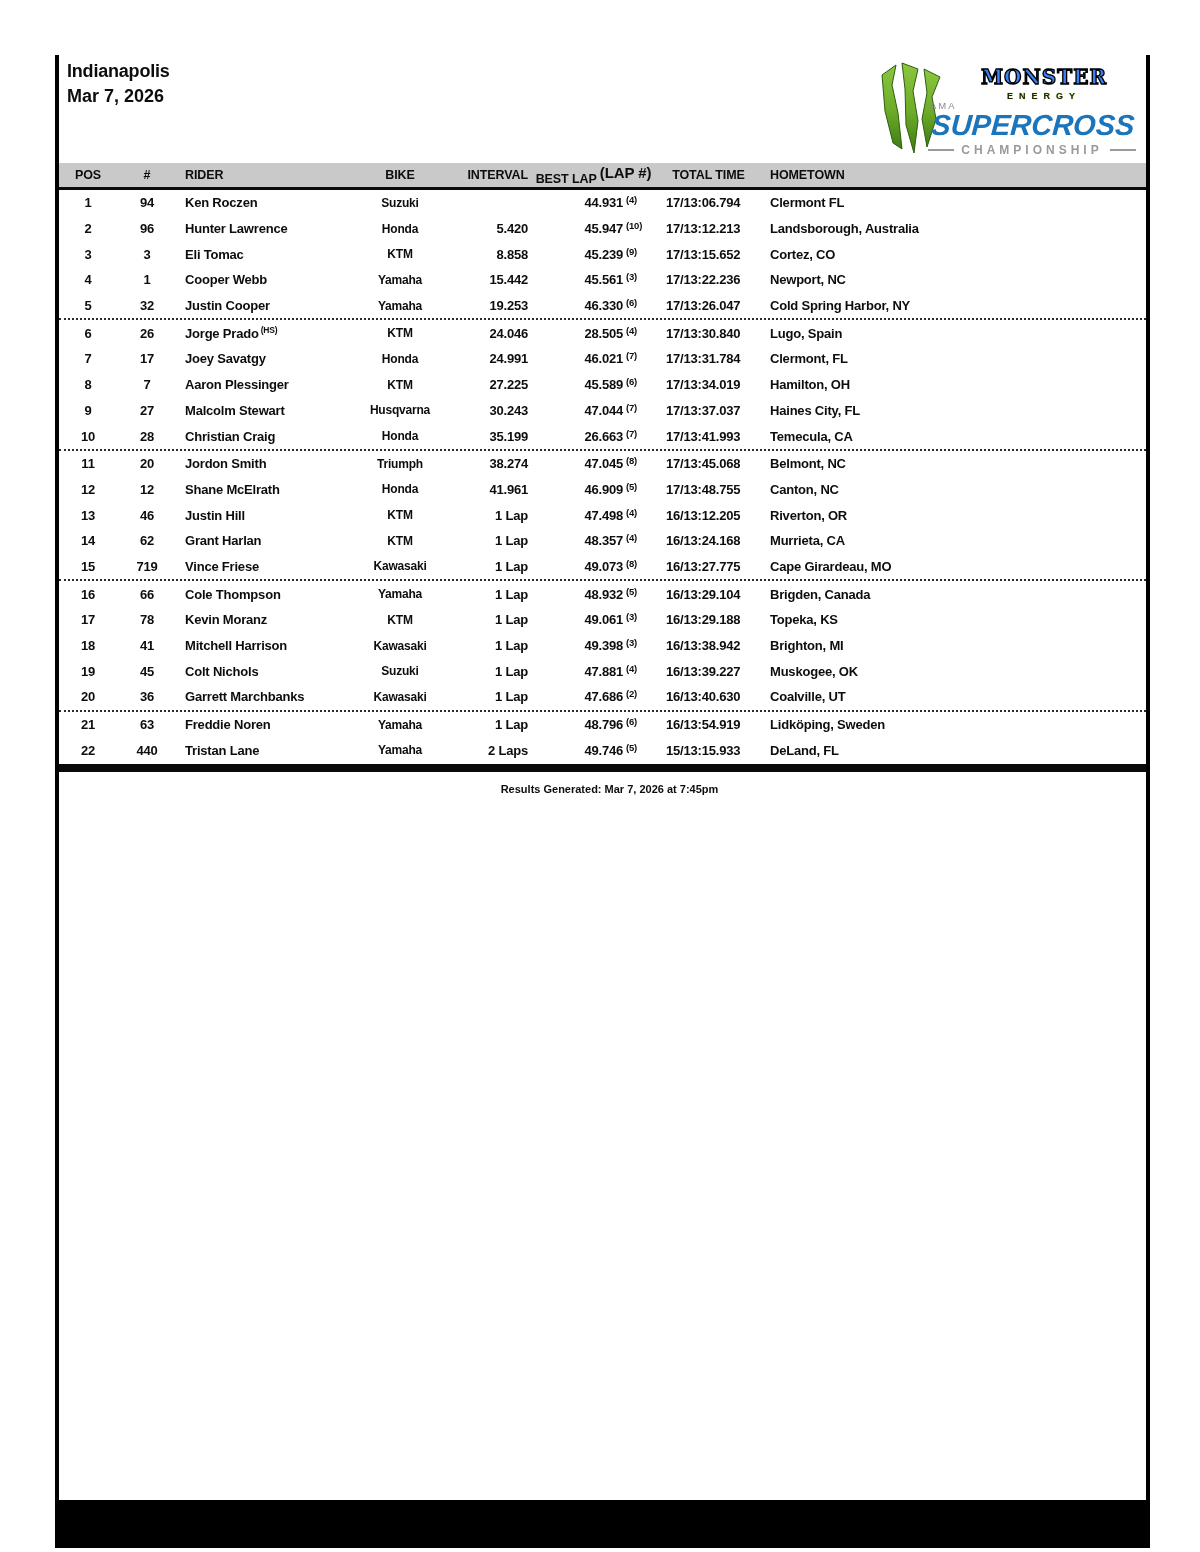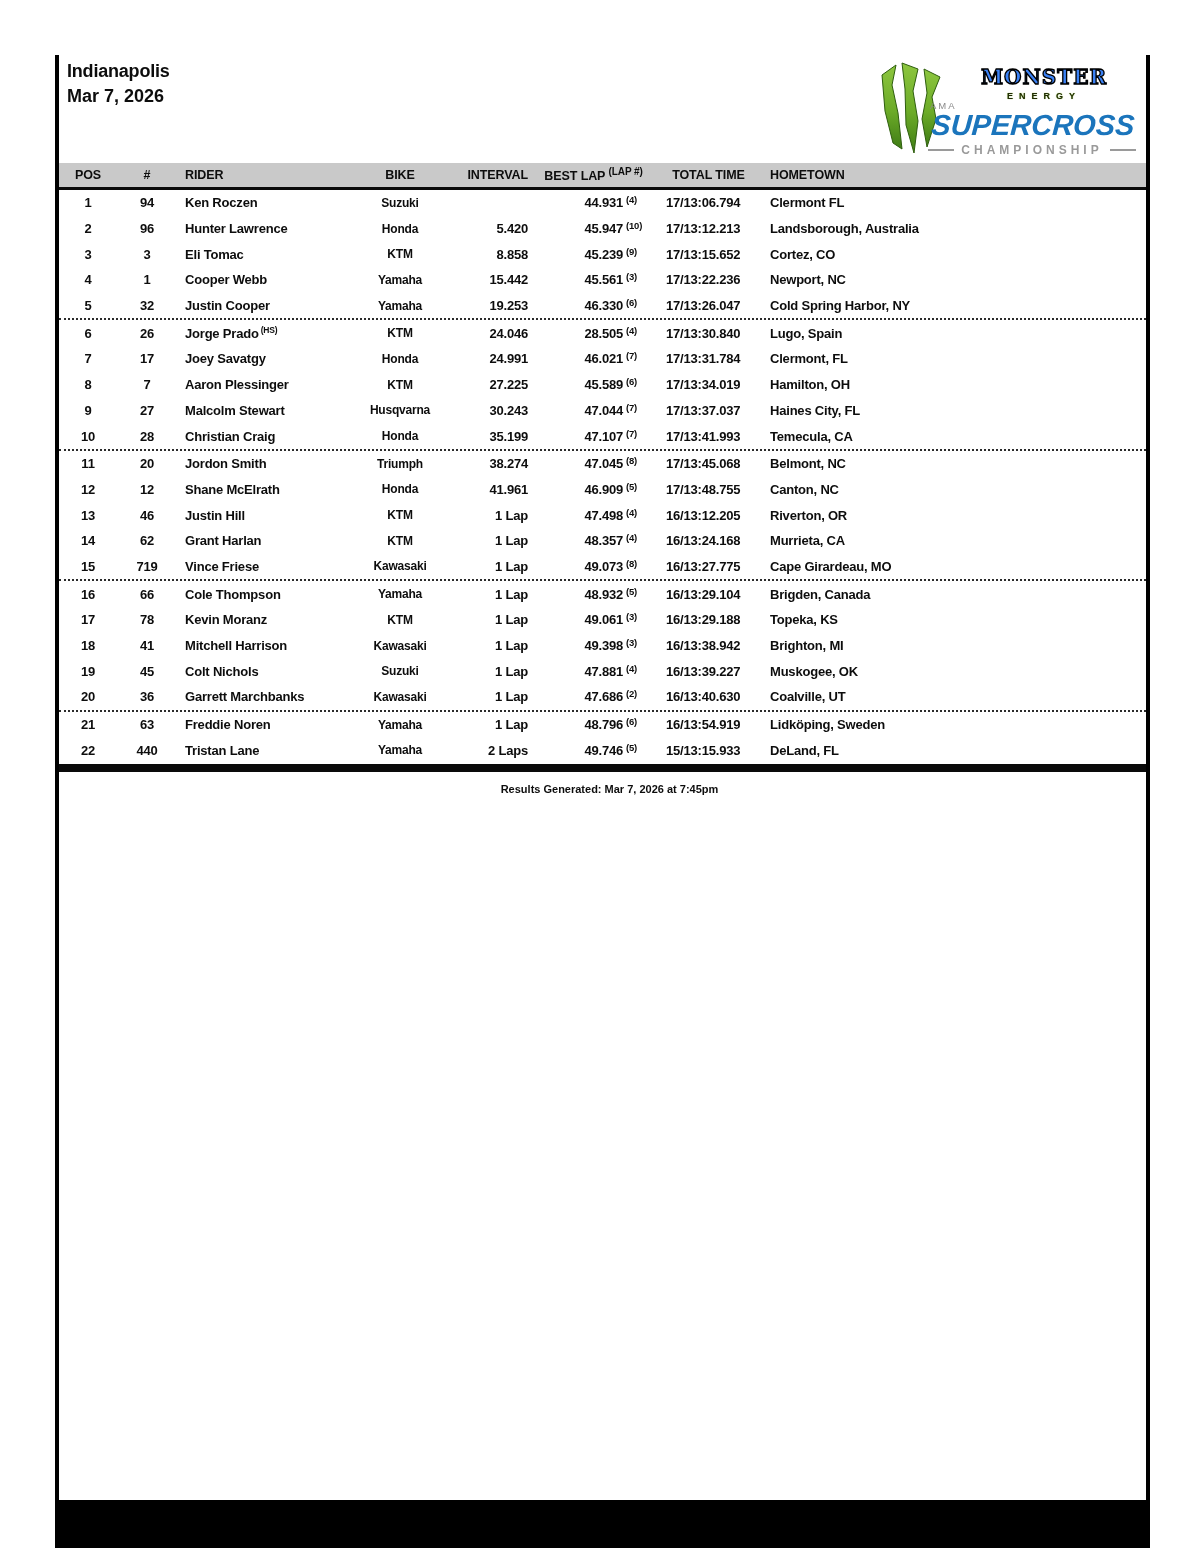--- a/index.html
+++ b/index.html
@@ -43,21 +43,21 @@
   .title-tag { font-size:11px; font-weight:700; position:relative; top:-5px; margin-left:5px; }
 
   .grid { display:grid; grid-template-columns:58px 60px 178px 90px 89px 119px 111px 1fr;
     align-items:center; }
   .col-header { height:27px; background:#c9c9c9; border-bottom:3px solid #0a0a0a;
     font-size:12.5px; font-weight:700; letter-spacing:-0.1px; }
   .c-pos,.c-num,.c-bike { text-align:center; }
   .c-rider { padding-left:8px; }
   .c-int { text-align:right; padding-right:6px; }
   .c-blap { text-align:center; }
-  .c-blap sup { font-size:10px; }
+  .c-blap sup { font-size:15px; }
   .c-time { text-align:center; }
   .c-home { padding-left:6px; }
 
   .row { height:25.7px; font-size:13px; font-weight:700; letter-spacing:-0.2px; }
   .r-pos,.r-num { text-align:center; }
   .r-rider { padding-left:8px; white-space:nowrap; }
   .r-rider sup { font-size:8.5px; margin-left:2px; }
   .r-bike { text-align:center; font-size:12px; }
   .r-int { text-align:right; padding-right:6px; }
   .r-blap { display:flex; justify-content:flex-end; align-items:baseline; }
@@ -237,21 +237,21 @@
     <div class="r-time">17/13:37.037</div>
     <div class="r-home">Haines City, FL</div>
   </div>
           <div class="grid row">
     <div class="r-pos">10</div>
     <div class="r-num">28</div>
     <div class="r-rider"><span>Christian Craig</span></div>
     <div class="r-bike">Honda</div>
     <div class="r-int">35.199</div>
     <div class="r-blap">
-              <span class="bl-num">47.107</span>
+              <span class="bl-num">26.663</span>
               <span class="bl-sup">(7)</span>
             </div>
     <div class="r-time">17/13:41.993</div>
     <div class="r-home">Temecula, CA</div>
   </div>
           <div class="sep"></div>
           <div class="grid row">
     <div class="r-pos">11</div>
     <div class="r-num">20</div>
     <div class="r-rider"><span>Jordon Smith</span></div>

